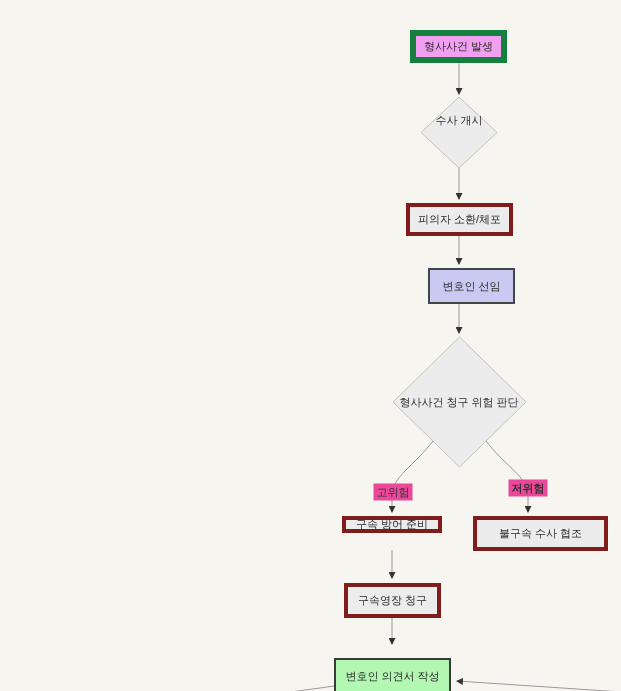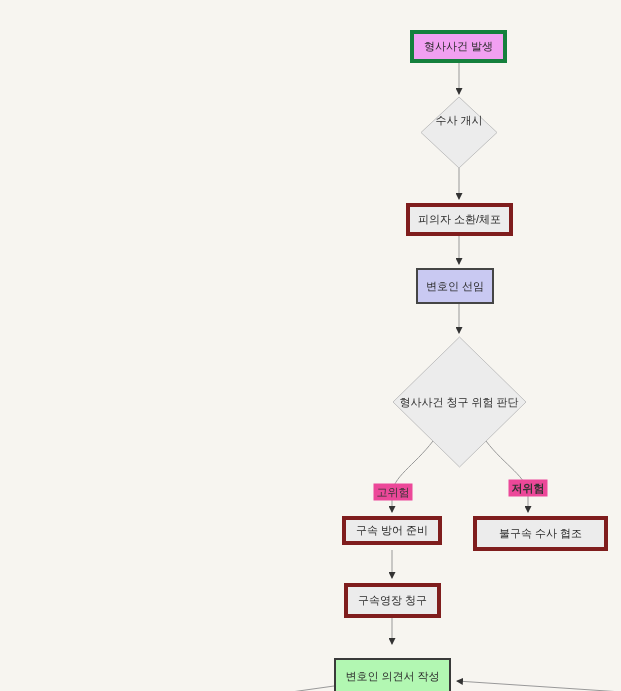--- a/index.html
+++ b/index.html
@@ -33,21 +33,21 @@
     text-align: center;
     white-space: nowrap;
     z-index: 2;
   }
   .node-gray {
     background: #ececec;
     border: 4px solid #7f1d1d;
   }
   .node-pink {
     background: #f1a0f1;
-    border: 4px solid #15803d;
+    border: 6px solid #15803d;
   }
   .node-purple {
     background: #c9c9f2;
     border: 2px solid #454545;
   }
   .node-green {
     background: #b2f7b2;
     border: 2px solid #3a3a3a;
   }
   .diamond-label {
@@ -98,25 +98,25 @@
   </svg>
 
   <div class="node node-pink" style="left:410px; top:30px; width:97px; height:33px;">
     <span>형사사건 발생</span>
   </div>
 
   <div class="node node-gray" style="left:406px; top:203px; width:107px; height:33px;">
     <span>피의자 소환/체포</span>
   </div>
 
-  <div class="node node-purple" style="left:416px; top:268px; width:78px; height:36px;">
+  <div class="node node-purple" style="left:428px; top:268px; width:87px; height:36px;">
     <span>변호인 선임</span>
   </div>
 
-  <div class="node node-gray" style="left:342px; top:516px; width:100px; height:29px;text-align:right;">
+  <div class="node node-gray" style="left:342px; top:516px; width:100px; height:17px;text-align:right;">
     <span>구속 방어 준비</span>
   </div>
 
   <div class="node node-gray" style="left:473px; top:516px; width:135px; height:35px;">
     <span>불구속 수사 협조</span>
   </div>
 
   <div class="node node-gray" style="left:344px; top:583px; width:97px; height:35px;">
     <span>구속영장 청구</span>
   </div>

